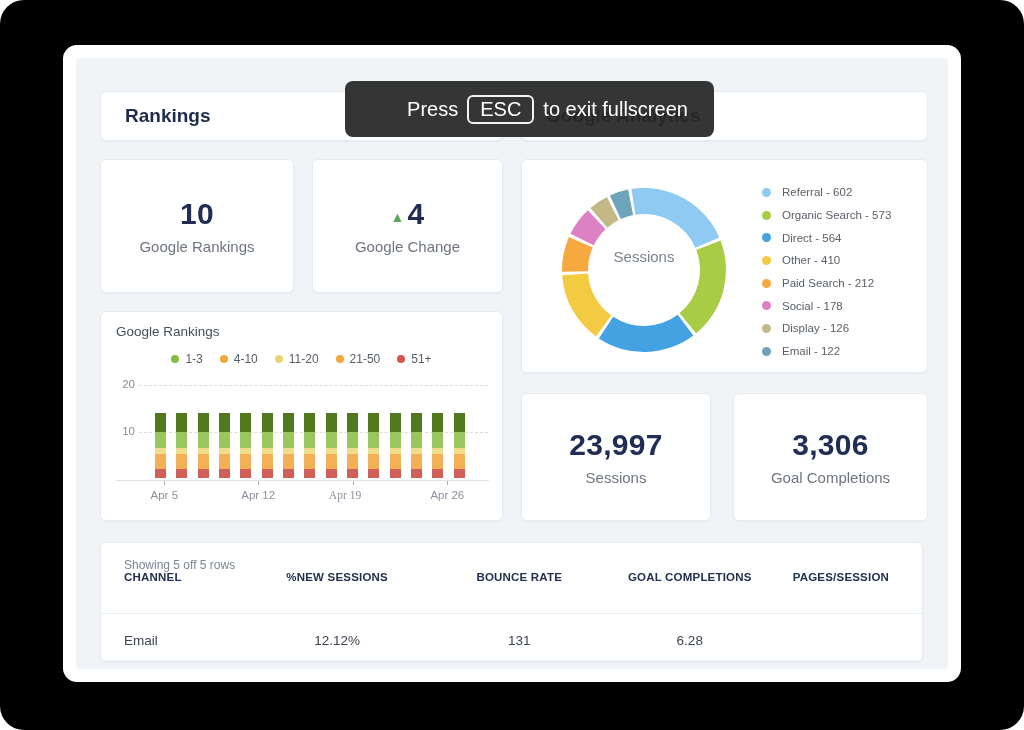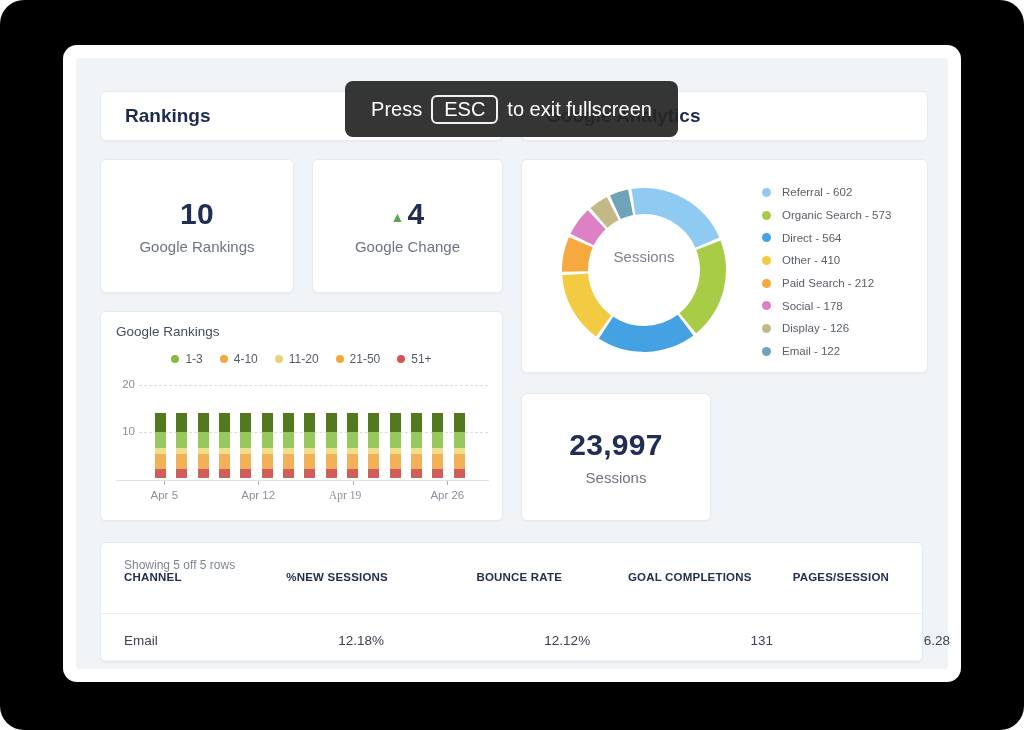--- a/index.html
+++ b/index.html
@@ -8,21 +8,21 @@
   .panel{position:absolute;left:63px;top:45px;width:898px;height:637px;background:#fff;border-radius:14px;overflow:hidden;}
   .content{position:absolute;left:13px;top:13px;right:13px;bottom:13px;background:#f1f4f6;border-radius:4px;}
   .card{position:absolute;background:#fff;border:1px solid #e7eaee;border-radius:6px;box-shadow:0 1px 2px rgba(20,30,50,.04);box-sizing:border-box;}
   .hdr-card{display:flex;align-items:center;padding-left:24px;}
   .hdr-title{font-size:19px;font-weight:700;color:#1d2b4f;}
   .stat{display:flex;flex-direction:column;align-items:center;justify-content:center;gap:7px;}
   .stat-value{font-size:30px;font-weight:700;color:#202d55;letter-spacing:.3px;}
   .stat-label{font-size:15px;color:#6e7480;}
   .tri{display:inline-block;font-size:14px;color:#57a45a;margin-right:3px;vertical-align:2px;}
   
-  .toast{position:absolute;left:345px;top:81px;width:333px;height:56px;background:rgba(38,38,38,.93);border-radius:8px;display:flex;align-items:center;justify-content:center;color:#fff;font-size:20px;z-index:50;}
+  .toast{position:absolute;left:345px;top:81px;width:333px;height:56px;background:rgba(38,38,38,.93);border-radius:8px;display:flex;align-items:center;justify-content:center;color:#fff;font-size:20px;z-index:50;padding-left:36px;}
   .esc-key{border:2px solid #f2f2f2;border-radius:6px;padding:1px 11px;margin:0 9px;font-size:20px;}
   
   .donut-svg{position:absolute;left:22px;top:10px;}
   .donut-center{position:absolute;left:42px;top:86px;width:160px;text-align:center;pointer-events:none;}
   .donut-value{font-size:28px;font-weight:700;color:#222f58;}
   .donut-sub{font-size:15px;color:#7c828e;margin-top:2px;}
   .pie-legend{position:absolute;left:240px;top:21px;}
   .pl-item{display:flex;align-items:center;height:22.7px;}
   .pl-dot{width:9px;height:9px;border-radius:50%;margin-right:11px;flex:0 0 auto;}
   .pl-text{font-size:11.5px;color:#5a6068;}
@@ -41,21 +41,21 @@
   .xtick{position:absolute;transform:translateX(-50%);font-size:11.5px;color:#8a909b;white-space:nowrap;}
   .tickmark{position:absolute;width:1px;height:4px;background:#aab0b8;}
   
   .tc-showing{position:absolute;left:23px;top:15px;font-size:12px;color:#7e8591;}
   .tgrid{position:absolute;left:23px;right:23px;display:grid;grid-template-columns:14% 27% 20% 24% 15%;align-items:center;}
   .tgrid>div{text-align:center;}
   .tgrid>div:first-child{text-align:left;}
   .thead{top:28px;}
   .th{font-size:11.5px;font-weight:700;color:#223050;letter-spacing:.2px;}
   .hdiv{position:absolute;left:0;right:0;top:70px;border-top:1px solid #eaedf0;}
-  .trow{top:78px;height:38px;gap:24px;}
+  .trow{top:78px;height:38px;}
   .td{font-size:13.5px;color:#3c4350;}
   .rdiv{position:absolute;left:0;right:0;top:117px;border-top:1px solid #f0f2f4;}
 </style>
 </head>
 <body>
 
 <div class="page">
   <div class="frame"></div>
 
   <div class="panel">
@@ -272,34 +272,37 @@
           <div class="xtick" style="left: 244px; top: 176.5px; font-family: Liberation Serif, serif;">Apr 19</div>
           <div class="tickmark" style="left: 346.33px; top: 168.5px;"></div>
           <div class="xtick" style="left: 346.33px; top: 176.5px;">Apr 26</div>
         </div>
     </div>
 
     <div class="card stat" style="left:458px;top:348px;width:190px;height:128px;">
       <span class="stat-value">23,997</span>
       <span class="stat-label">Sessions</span>
     </div>
+    <div class="card stat" style="left:670px;top:348px;width:195px;height:128px;">
+      <span class="stat-value">3,306</span>
+      <span class="stat-label">Goal Completions</span>
+    </div>
 
     <div class="card" style="left:37px;top:497px;width:823px;height:120px;">
       <div class="tc-showing">Showing 5 off 5 rows</div>
       <div class="tgrid thead" id="thead">
           <div class="th">CHANNEL</div>
           <div class="th">%NEW SESSIONS</div>
           <div class="th">BOUNCE RATE</div>
           <div class="th">GOAL COMPLETIONS</div>
           <div class="th">PAGES/SESSION</div>
         </div>
       <div class="hdiv"></div>
       <div class="tgrid trow" id="trow">
           <div class="td">Email</div>
-          <div class="td">12.18%</div>
           <div class="td">12.12%</div>
           <div class="td">131</div>
           <div class="td">6.28</div>
         </div>
       <div class="rdiv"></div>
     </div>
   </div>
 
   <div class="toast">
     <span>Press</span>

